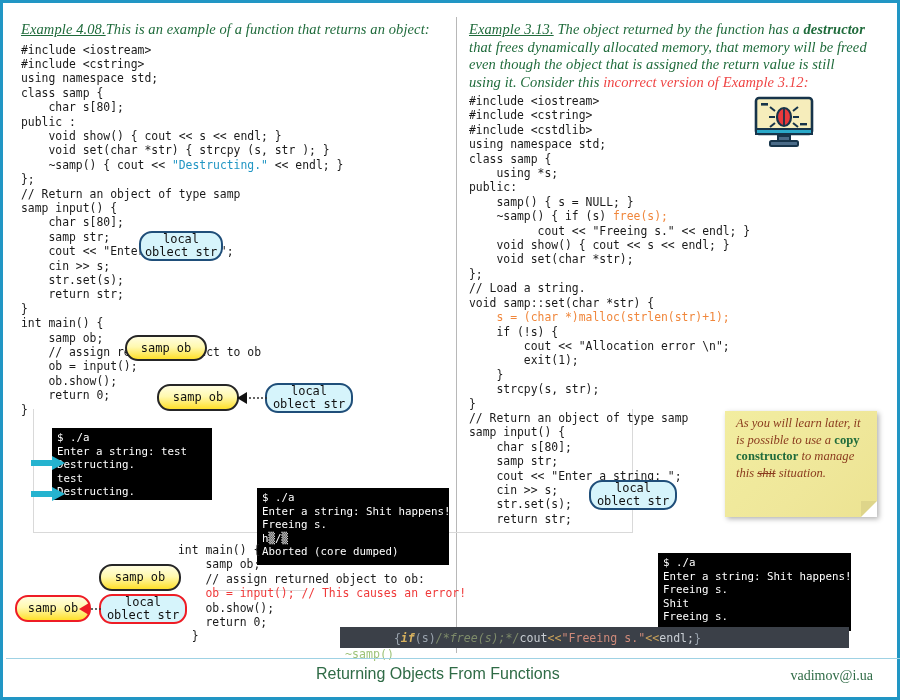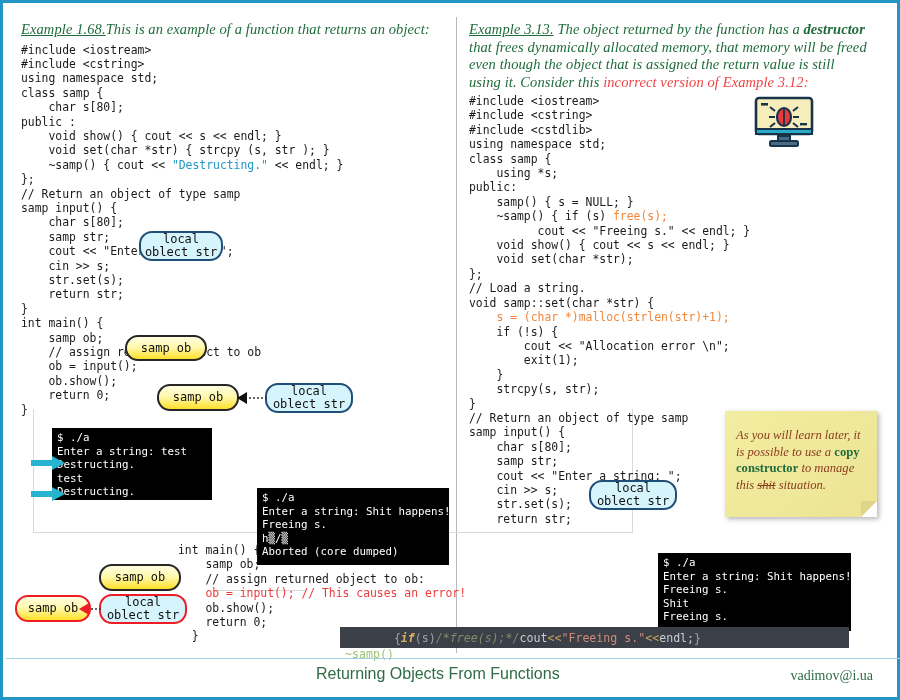--- a/index.html
+++ b/index.html
@@ -80,21 +80,21 @@
   .bub-yellow-red{background:linear-gradient(to bottom,#fffde0 0%,#fff9b0 45%,#ffe02a 100%);border:2px solid #ee1c25;}
   .bub-cyan-red{background:#d6f4fb;border:2px solid #ee1c25;}
 
   
   #sticky{
     position:absolute;left:722px;top:408px;width:152px;height:106px;
     background:linear-gradient(135deg,#f2eda0 0%,#efe79a 60%,#ece392 100%);
     box-shadow:2px 2px 5px rgba(0,0,0,.30);
     font-family:"Liberation Serif",serif;font-style:italic;
     font-size:12.6px;line-height:16.6px;color:#8a3b1e;
-    padding:16px 11px 0 11px;box-sizing:border-box;
+    padding:4px 11px 0 11px;box-sizing:border-box;
   }
   #sticky b{color:#1f6b3b;font-weight:bold;font-style:normal;}
   #sticky .strike{text-decoration:line-through;}
   #sticky:after{content:"";position:absolute;right:0;bottom:0;border-width:0 0 16px 16px;
     border-style:solid;border-color:transparent transparent #ffffff #ded58a;}
 
   
   #mini-main{position:absolute;left:175px;top:540px;}
   #mini-main .code{font-size:11.4px;line-height:14.4px;}
 
@@ -128,21 +128,21 @@
 <body>
 
 <div class="slide">
 
   <div class="col-divider"></div>
   <div id="faint-box"></div>
   <div id="faint-line"></div>
 
   <div id="left-col">
     <div id="left-head" class="narr">
-      <span class="ex-label">Example 1.68.</span><span>This  is an example of a function that returns an object:</span>
+      <span class="ex-label">Example 4.08.</span><span>This  is an example of a function that returns an object:</span>
     </div>
     <div id="left-code" class="code"><span>#include &lt;iostream&gt;</span>
 <span>#include &lt;cstring&gt;</span>
 <span>using namespace std;</span>
 <span>class samp {</span>
 <span>    char s[80];</span>
 <span>public :</span>
 <span>    void show() { cout &lt;&lt; s &lt;&lt; endl; }</span>
 <span>    void set(char *str) { strcpy (s, str ); }</span>
 <span>    ~samp() { cout &lt;&lt; <span class="str">"Destructing."</span> &lt;&lt; endl; }</span>

